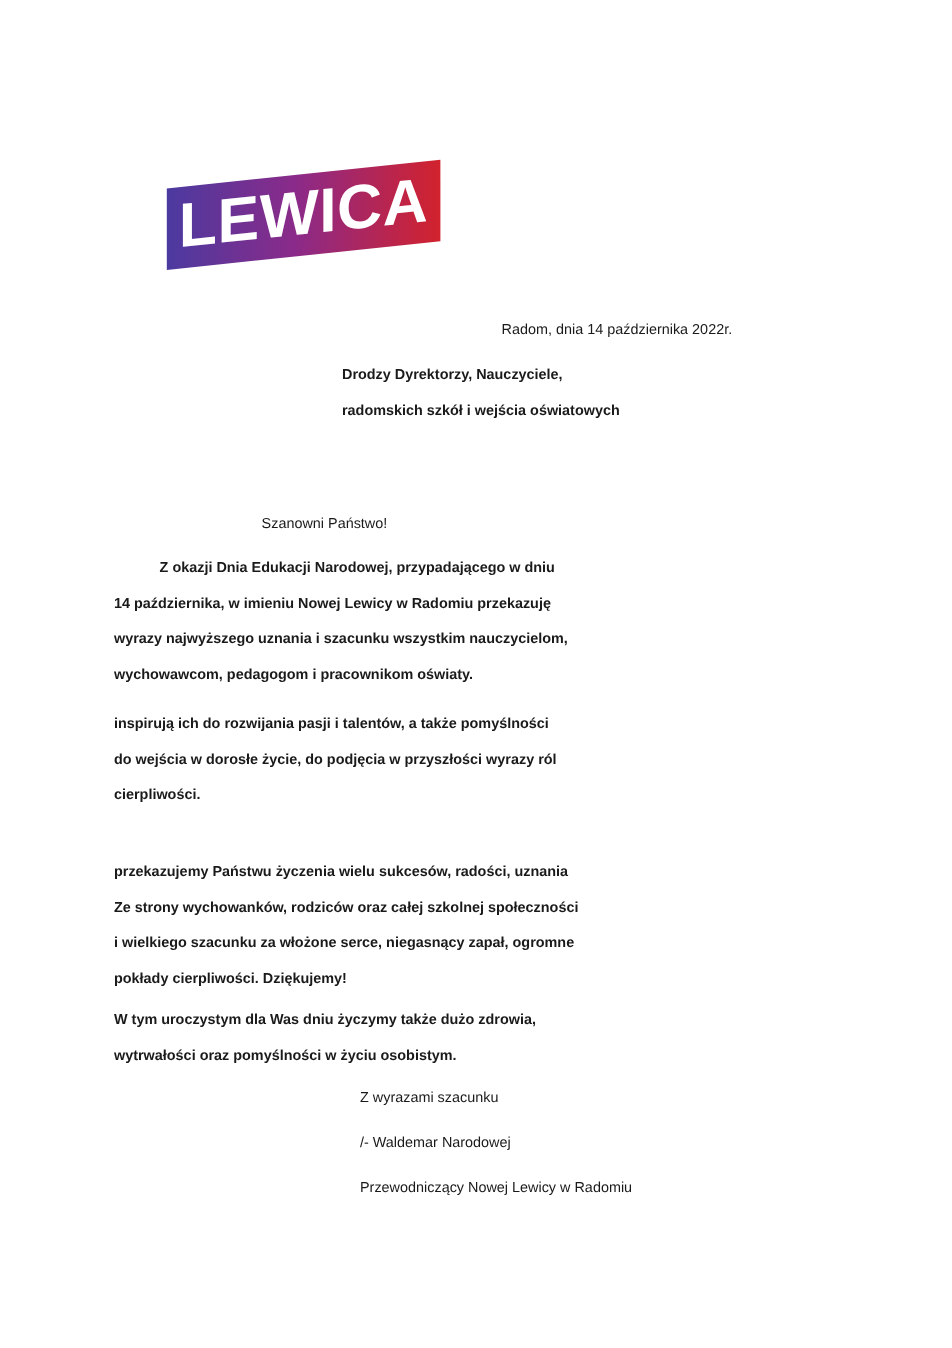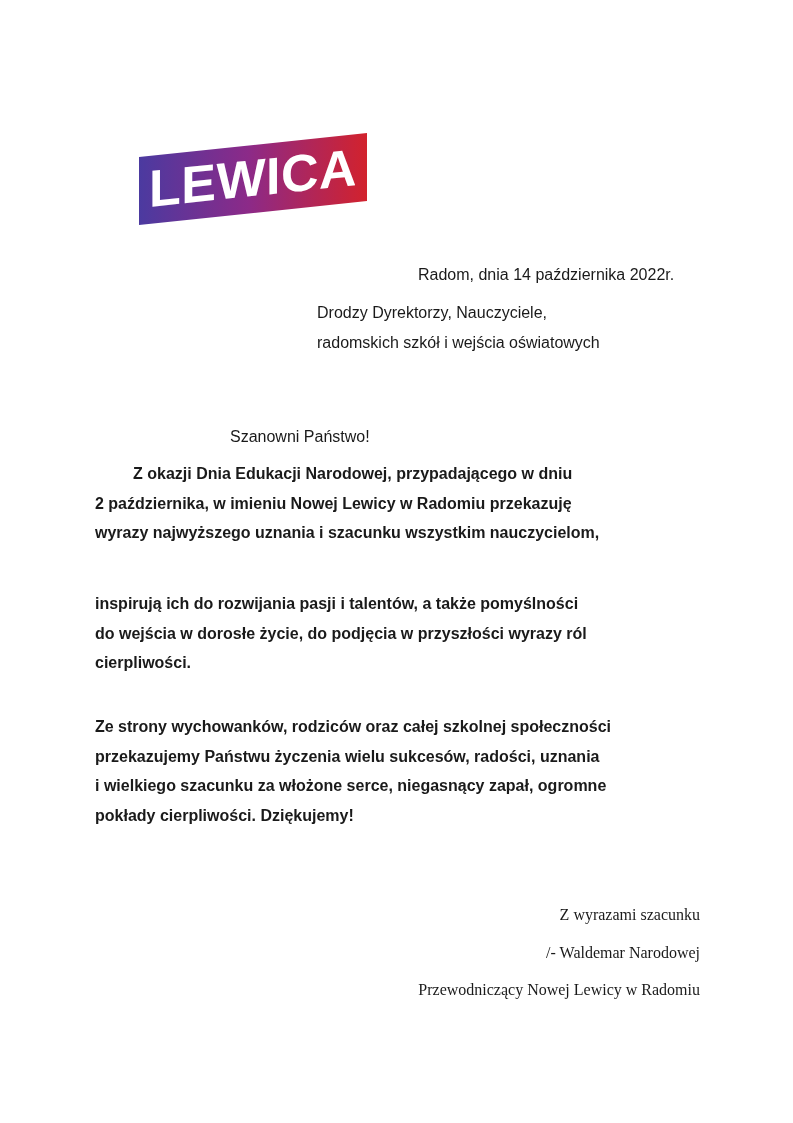--- a/index.html
+++ b/index.html
@@ -31,37 +31,37 @@
     font-weight: bold;
     font-size: 52px;
     letter-spacing: 0.5px;
     line-height: 1;
     padding-bottom: 3px;
     white-space: nowrap;
   }
 
   .txt {
     position: absolute;
-    font-size: 16px;
+    font-size: 12px;
     line-height: 29.5px;
     white-space: nowrap;
   }
 
   .dateline   { left: 418px; top: 260px; }
-  .recipients { left: 285px; top: 298px; font-weight: normal; margin-left: 32px; }
-  .salutation { left: 230px; top: 422px; }
+  .recipients { left: 285px; top: 298px; font-weight: bold; }
+  .salutation { left: 218px; top: 422px; }
 
   .para { left: 95px; width: 615px; font-weight: bold; }
   .para-1 { top: 459px; }
   .para-1 .line:first-child { text-indent: 38px; }
   .para-2 { top: 589px; }
   .para-3 { top: 712px; }
   .para-4 { top: 835px; }
 
-  .closing { left: 300px; top: 900px; width: 400px; text-align: right; font-family: Liberation Serif, serif; }
+  .closing { left: 300px; top: 900px; width: 400px; text-align: left; }
   .closing .sig-line { margin-bottom: 8px; }
 </style>
 </head>
 <body>
 
 <div class="page">
 
   <div class="logo-band" style="background: linear-gradient(90deg, rgb(75, 58, 160) 0%, rgb(140, 42, 136) 48%, rgb(210, 34, 45) 100%);">
     <span class="logo-text" style="color: rgb(255, 255, 255);">LEWICA</span>
   </div>
@@ -70,33 +70,38 @@
 
   <div class="txt recipients">
     <div class="line">Drodzy Dyrektorzy, Nauczyciele,</div>
     <div class="line">radomskich szkół i wejścia oświatowych</div>
   </div>
 
   <div class="txt salutation">Szanowni Państwo!</div>
 
   <div class="txt para para-1">
       <div class="line">Z okazji Dnia Edukacji Narodowej, przypadającego w dniu</div>
-      <div class="line">2 października, w imieniu Nowej Lewicy w Radomiu przekazuję</div>
+      <div class="line">14 października, w imieniu Nowej Lewicy w Radomiu przekazuję</div>
       <div class="line">wyrazy najwyższego uznania i szacunku wszystkim nauczycielom,</div>
+      <div class="line">wychowawcom, pedagogom i pracownikom oświaty.</div>
     </div>
   <div class="txt para para-2">
       <div class="line">inspirują ich do rozwijania pasji i talentów, a także pomyślności</div>
       <div class="line">do wejścia w dorosłe życie, do podjęcia w przyszłości wyrazy ról</div>
       <div class="line">cierpliwości.</div>
     </div>
   <div class="txt para para-3">
+      <div class="line">przekazujemy Państwu życzenia wielu sukcesów, radości, uznania</div>
       <div class="line">Ze strony wychowanków, rodziców oraz całej szkolnej społeczności</div>
-      <div class="line">przekazujemy Państwu życzenia wielu sukcesów, radości, uznania</div>
       <div class="line">i wielkiego szacunku za włożone serce, niegasnący zapał, ogromne</div>
       <div class="line">pokłady cierpliwości. Dziękujemy!</div>
+    </div>
+  <div class="txt para para-4">
+      <div class="line">W tym uroczystym dla Was dniu życzymy także dużo zdrowia,</div>
+      <div class="line">wytrwałości oraz pomyślności w życiu osobistym.</div>
     </div>
 
   <div class="txt closing">
     <div class="sig-line">Z wyrazami szacunku</div>
     <div class="sig-line">/- Waldemar Narodowej</div>
     <div class="sig-line">Przewodniczący Nowej Lewicy w Radomiu</div>
   </div>
 
 </div>
 

